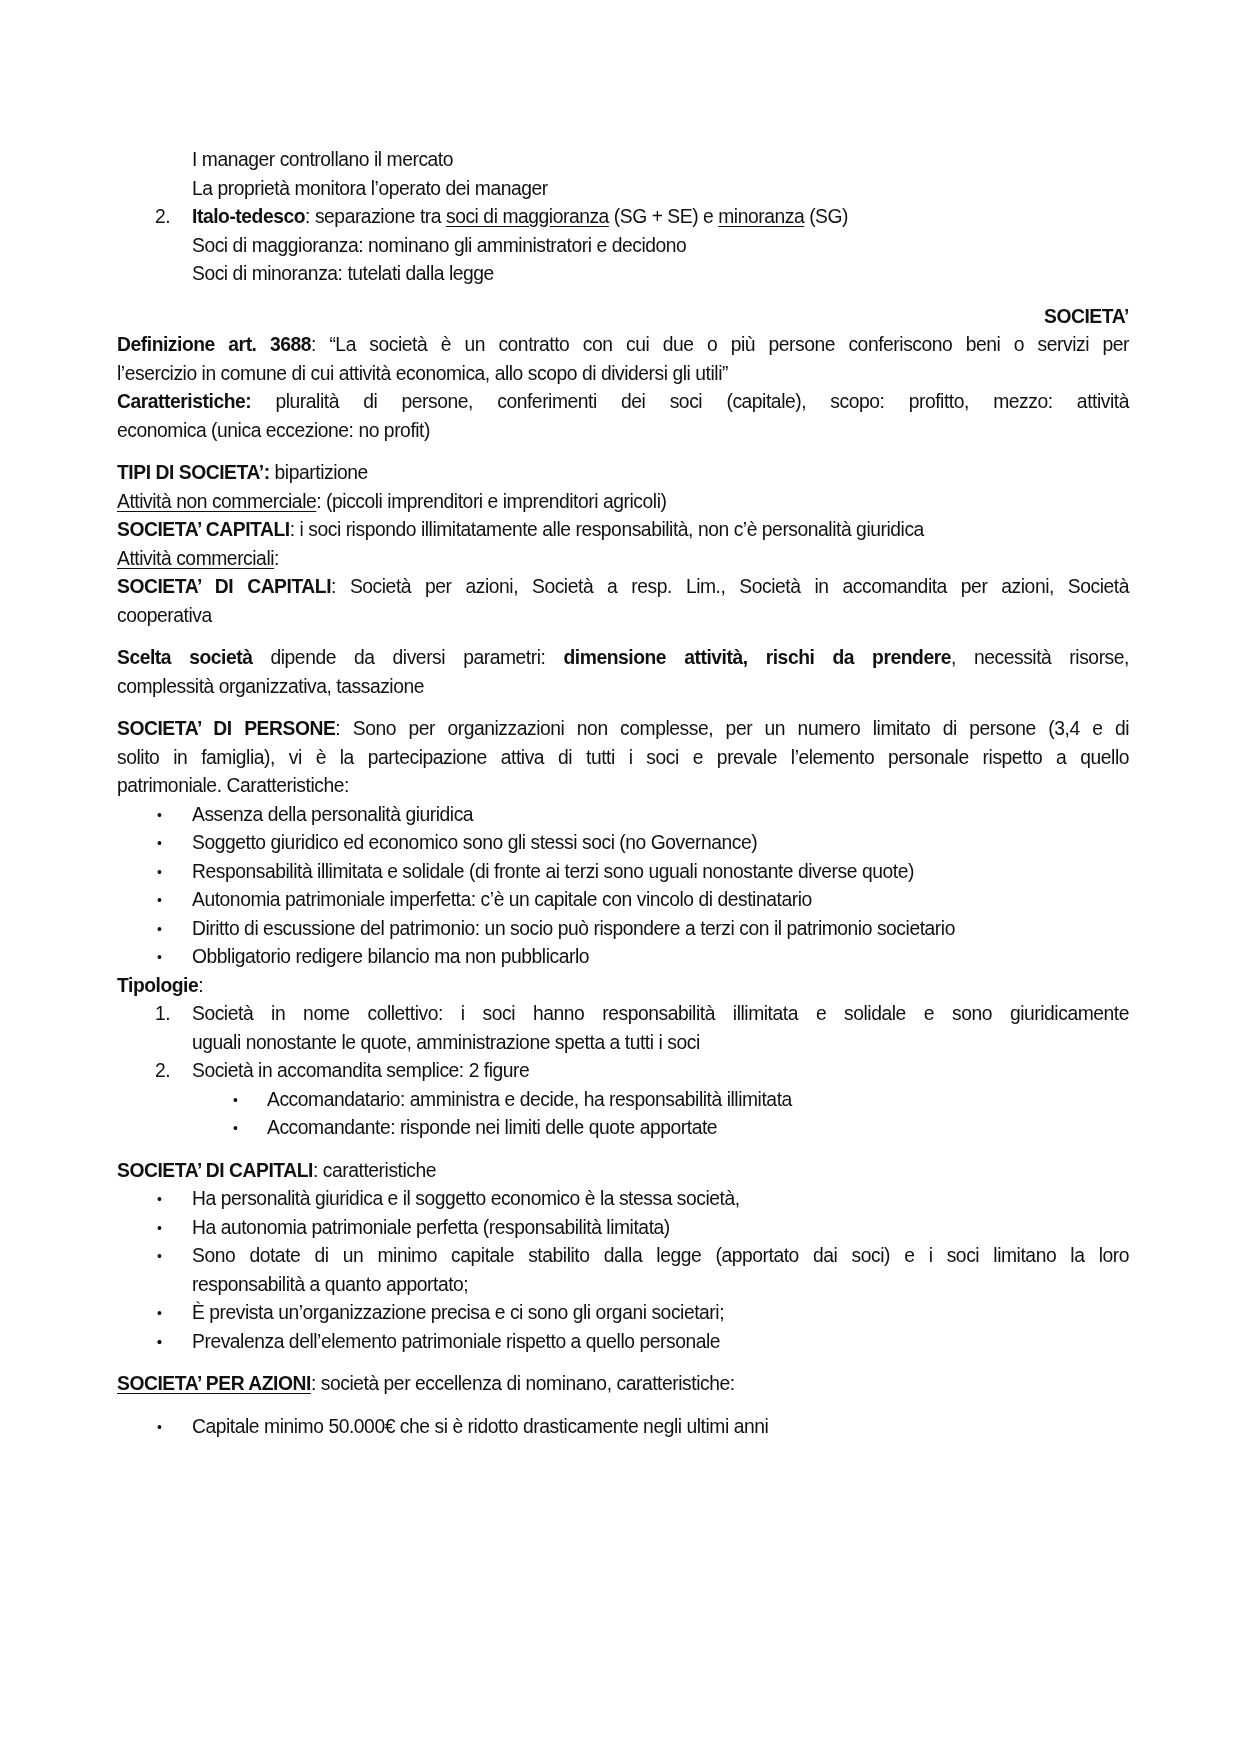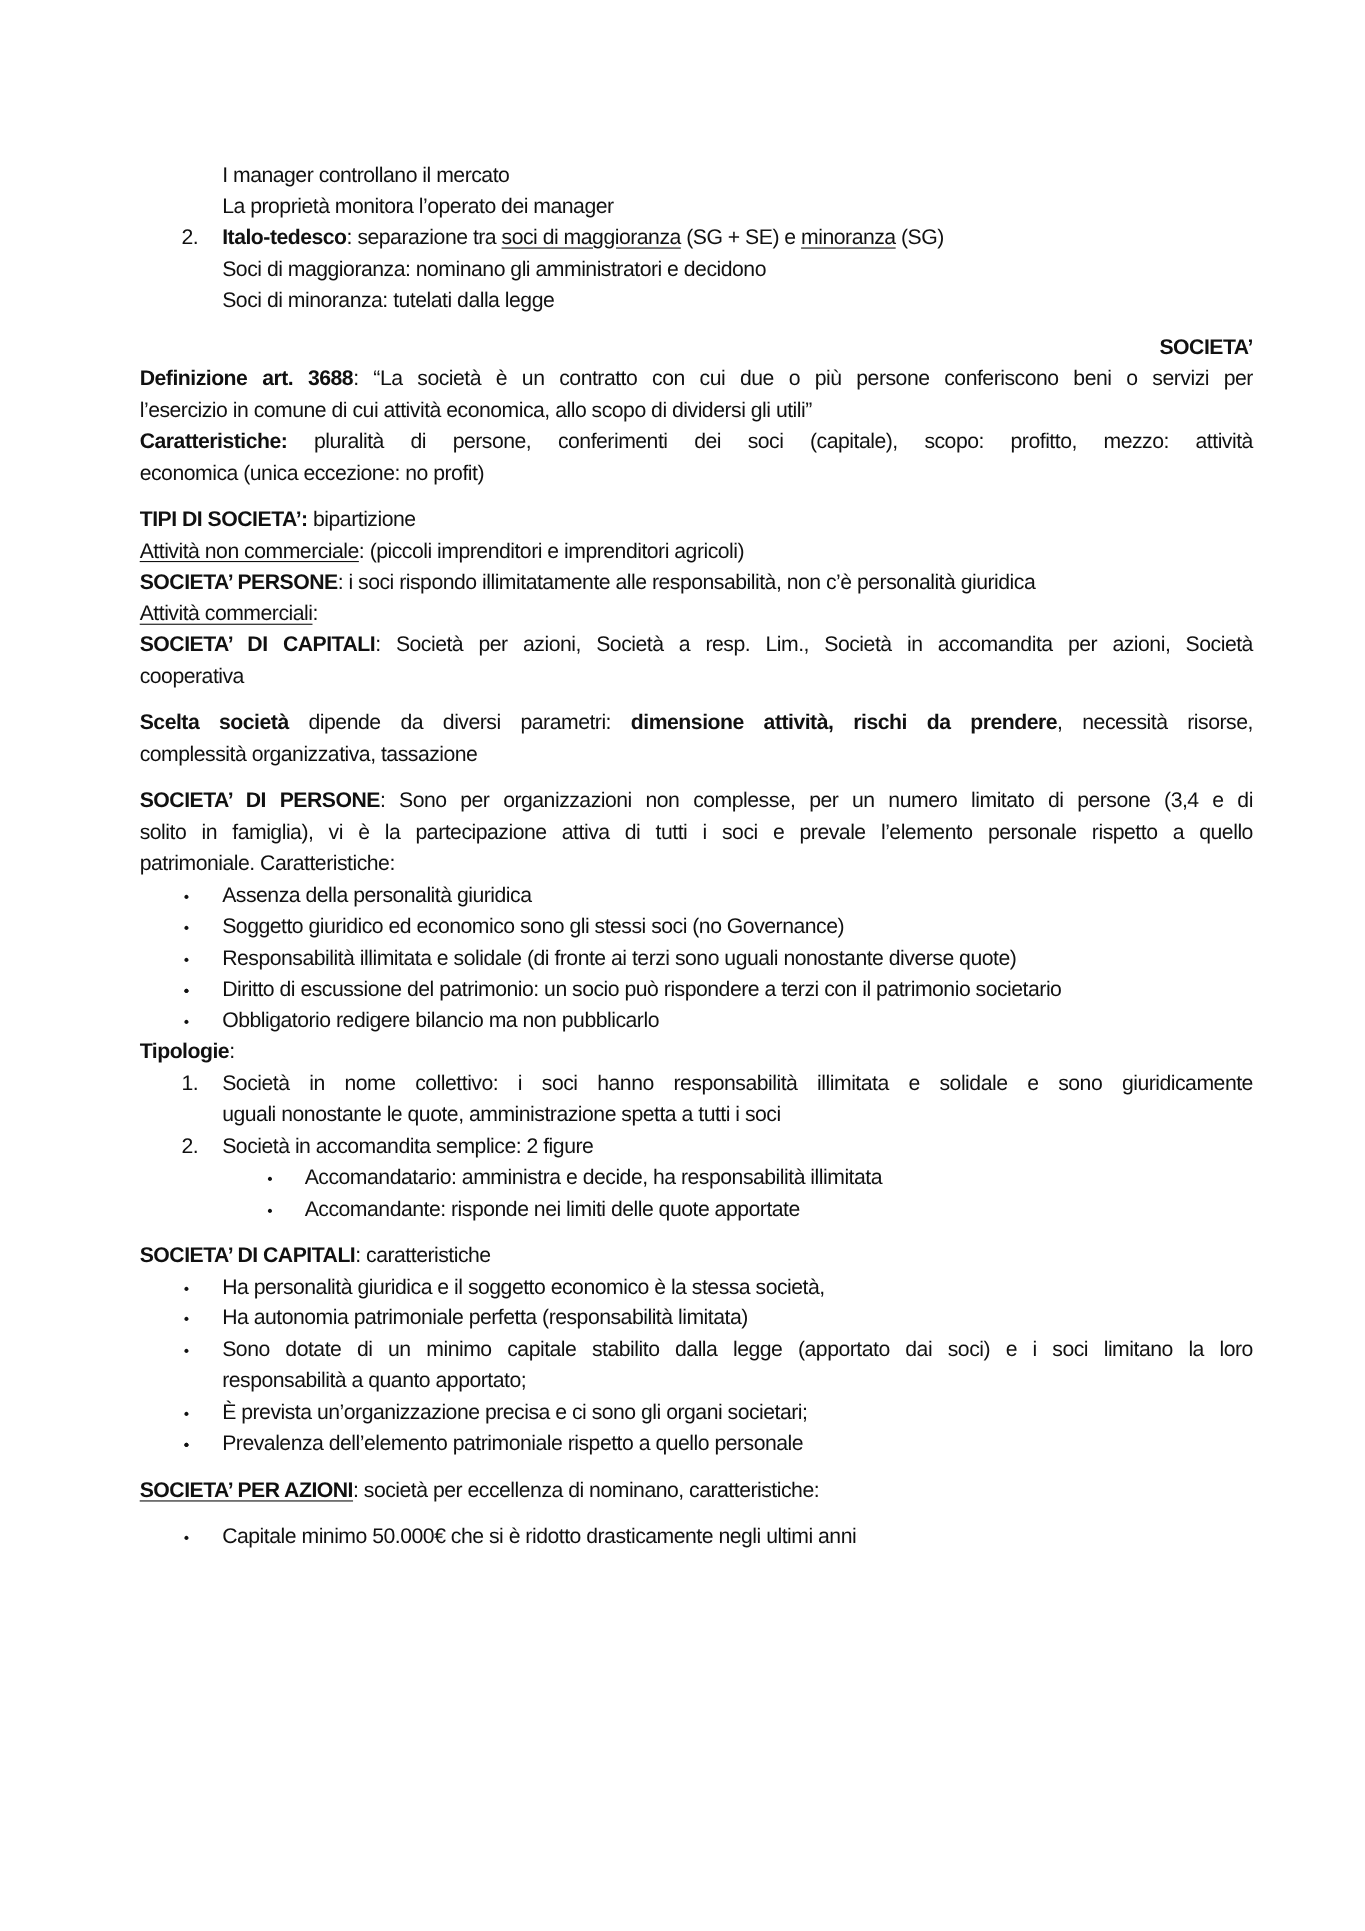--- a/index.html
+++ b/index.html
@@ -1,21 +1,21 @@
 <!DOCTYPE html>
 <html><head>
 <meta charset="utf-8">
 <style>
   html, body { margin: 0; padding: 0; background: #ffffff; }
   body {
     width: 1241px; height: 1755px; position: relative; overflow: hidden;
     font-family: "Liberation Sans", sans-serif; color: #111111;
   }
   .page {
-    position: absolute; left: 127px; top: 146px; width: 1012px;
+    position: absolute; left: 117px; top: 146px; width: 1012px;
     font-size: 19.3px; line-height: 28.5px; letter-spacing: -0.45px;
   }
   .line { display: block; white-space: nowrap; }
   .just { text-align: justify; text-align-last: justify; white-space: normal; }
   .ind1 { padding-left: 75px; }
   .gap { height: 14px; }
   b { font-weight: bold; text-align: right; }
   u { text-decoration: underline; text-underline-offset: 3px; }
   .num, .bul { position: absolute; display: inline-block; }
   .row { position: relative; display: block; }
@@ -44,40 +44,40 @@
   <b class="line" style="font-weight:bold">SOCIETA’</b>
   <span class="line just"><b>Definizione art. 3688</b><span>: “La società è un contratto con cui due o più persone conferiscono beni o servizi per</span></span>
   <span class="line">l’esercizio in comune di cui attività economica, allo scopo di dividersi gli utili”</span>
   <span class="line just"><b>Caratteristiche:</b><span> pluralità di persone, conferimenti dei soci (capitale), scopo: profitto, mezzo: attività</span></span>
   <span class="line">economica (unica eccezione: no profit)</span>
 
   <div class="gap"></div>
 
   <span class="line"><b>TIPI DI SOCIETA’:</b><span> bipartizione</span></span>
   <span class="line"><u>Attività non commerciale</u><span>: (piccoli imprenditori e imprenditori agricoli)</span></span>
-  <span class="line"><b>SOCIETA’ PERSONE</b><span>: i soci rispondo illimitatamente alle responsabilità, non c’è personalità giuridica</span></span>
+  <span class="line"><b>SOCIETA’ CAPITALI</b><span>: i soci rispondo illimitatamente alle responsabilità, non c’è personalità giuridica</span></span>
   <span class="line"><u>Attività commerciali</u><span>:</span></span>
   <span class="line just"><b>SOCIETA’ DI CAPITALI</b><span>: Società per azioni, Società a resp. Lim., Società in accomandita per azioni, Società</span></span>
   <span class="line">cooperativa</span>
 
   <div class="gap"></div>
 
   <span class="line just"><b>Scelta società</b><span> dipende da diversi parametri: </span><b>dimensione attività, rischi da prendere</b><span>, necessità risorse,</span></span>
   <span class="line">complessità organizzativa, tassazione</span>
 
   <div class="gap"></div>
 
   <span class="line just"><b>SOCIETA’ DI PERSONE</b><span>: Sono per organizzazioni non complesse, per un numero limitato di persone (3,4 e di</span></span>
   <span class="line just">solito in famiglia), vi è la partecipazione attiva di tutti i soci e prevale l’elemento personale rispetto a quello</span>
   <span class="line">patrimoniale. Caratteristiche:</span>
 
   <span class="row lvl1"><span class="bul">•</span><span>Assenza della personalità giuridica</span></span>
   <span class="row lvl1"><span class="bul">•</span><span>Soggetto giuridico ed economico sono gli stessi soci (no Governance)</span></span>
   <span class="row lvl1"><span class="bul">•</span><span>Responsabilità illimitata e solidale (di fronte ai terzi sono uguali nonostante diverse quote)</span></span>
-  <span class="row lvl1"><span class="bul">•</span></span>
+  <span class="row lvl1"><span class="bul">•</span><span>Autonomia patrimoniale imperfetta: c’è un capitale con vincolo di destinatario</span></span>
   <span class="row lvl1"><span class="bul">•</span><span>Diritto di escussione del patrimonio: un socio può rispondere a terzi con il patrimonio societario</span></span>
   <span class="row lvl1"><span class="bul">•</span><span>Obbligatorio redigere bilancio ma non pubblicarlo</span></span>
 
   <span class="line"><b>Tipologie</b><span>:</span></span>
 
   <span class="row lvl1 just" style="display:block"><span class="num">1.</span><span>Società in nome collettivo: i soci hanno responsabilità illimitata e solidale e sono giuridicamente</span></span>
   <span class="line ind1">uguali nonostante le quote, amministrazione spetta a tutti i soci</span>
   <span class="row lvl1"><span class="num">2.</span><span>Società in accomandita semplice: 2 figure</span></span>
   <span class="row lvl2"><span class="bul">•</span><span>Accomandatario: amministra e decide, ha responsabilità illimitata</span></span>
   <span class="row lvl2"><span class="bul">•</span><span>Accomandante: risponde nei limiti delle quote apportate</span></span>

